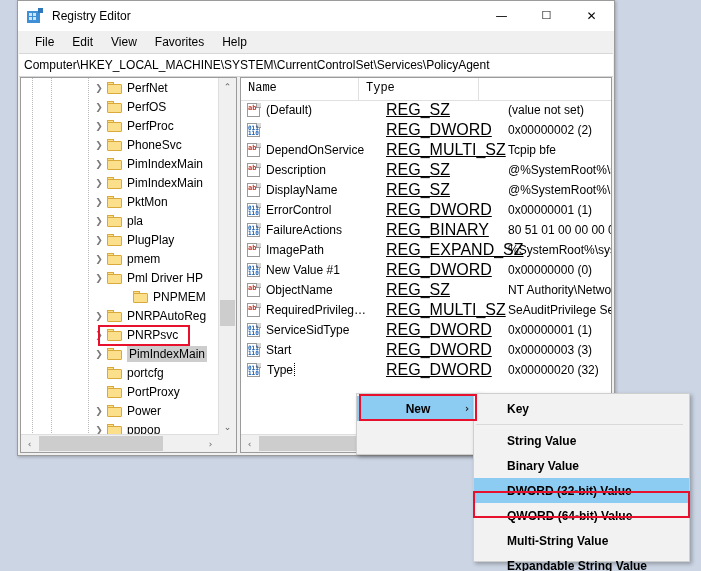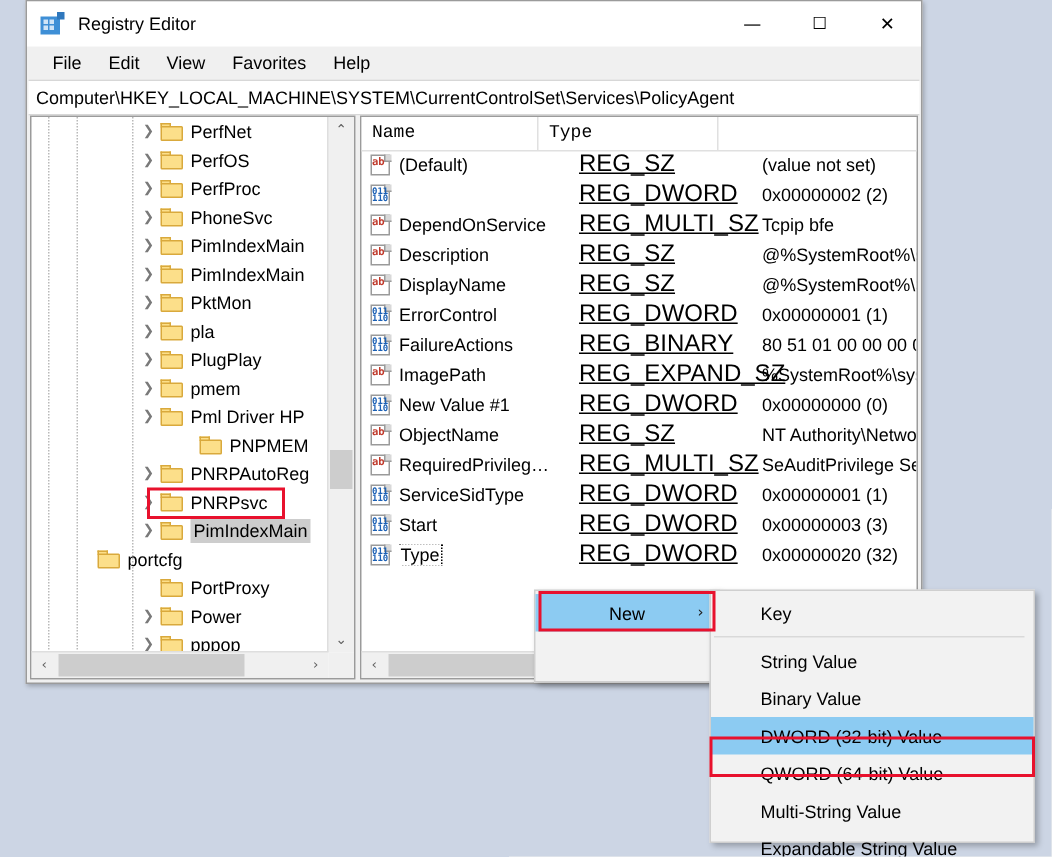--- a/index.html
+++ b/index.html
@@ -124,21 +124,21 @@
   
   .ctxmenu{
     position:absolute;background:#f2f2f2;border:1px solid #cfcfcf;
     box-shadow:2px 2px 4px rgba(0,0,0,.28);
     padding:2px 0;box-sizing:border-box;
   }
   #ctx-parent{left:356px;top:393px;width:124px;height:62px;}
   #ctx-sub{left:473px;top:393px;width:217px;height:169px;}
   .ctxitem{
     height:25px;display:flex;align-items:center;font-size:12px;
-    padding-left:33px;position:relative;cursor:default;white-space:nowrap;
+    padding-left:33px;position:relative;cursor:default;white-space:nowrap;font-weight:bold;
   }
   .ctxitem.hl{background:#8ccbf2;}
   .ctx-sep{height:1px;background:#d9d9d9;margin:3px 6px 3px 2px;}
   .ctx-arrow{position:absolute;right:10px;font-size:10px;color:#222;
     font-family:"DejaVu Sans",sans-serif;}
   #ctx-parent .ctxitem{padding-left:0;justify-content:center;}
   
   .redbox{position:absolute;border:2px solid #e8112d;box-sizing:border-box;
     pointer-events:none;}
 </style>
@@ -303,21 +303,21 @@
               <div class="tlabel">PNRPsvc</div>
             </div>
             <div class="tnode sel" style="padding-left: 70px;">
               <div class="tchev">❯</div>
               <div class="tfolder">
                 <div class="tab"></div>
                 <div class="body"></div>
               </div>
               <div class="tlabel">PimIndexMain</div>
             </div>
-            <div class="tnode" style=" margin-left: 28px;">
+            <div class="tnode" style="padding-left: 70px;">
               <div class="tchev"></div>
               <div class="tfolder">
                 <div class="tab"></div>
                 <div class="body"></div>
               </div>
               <div class="tlabel">portcfg</div>
             </div>
             <div class="tnode" style="padding-left: 70px;">
               <div class="tchev"></div>
               <div class="tfolder">

